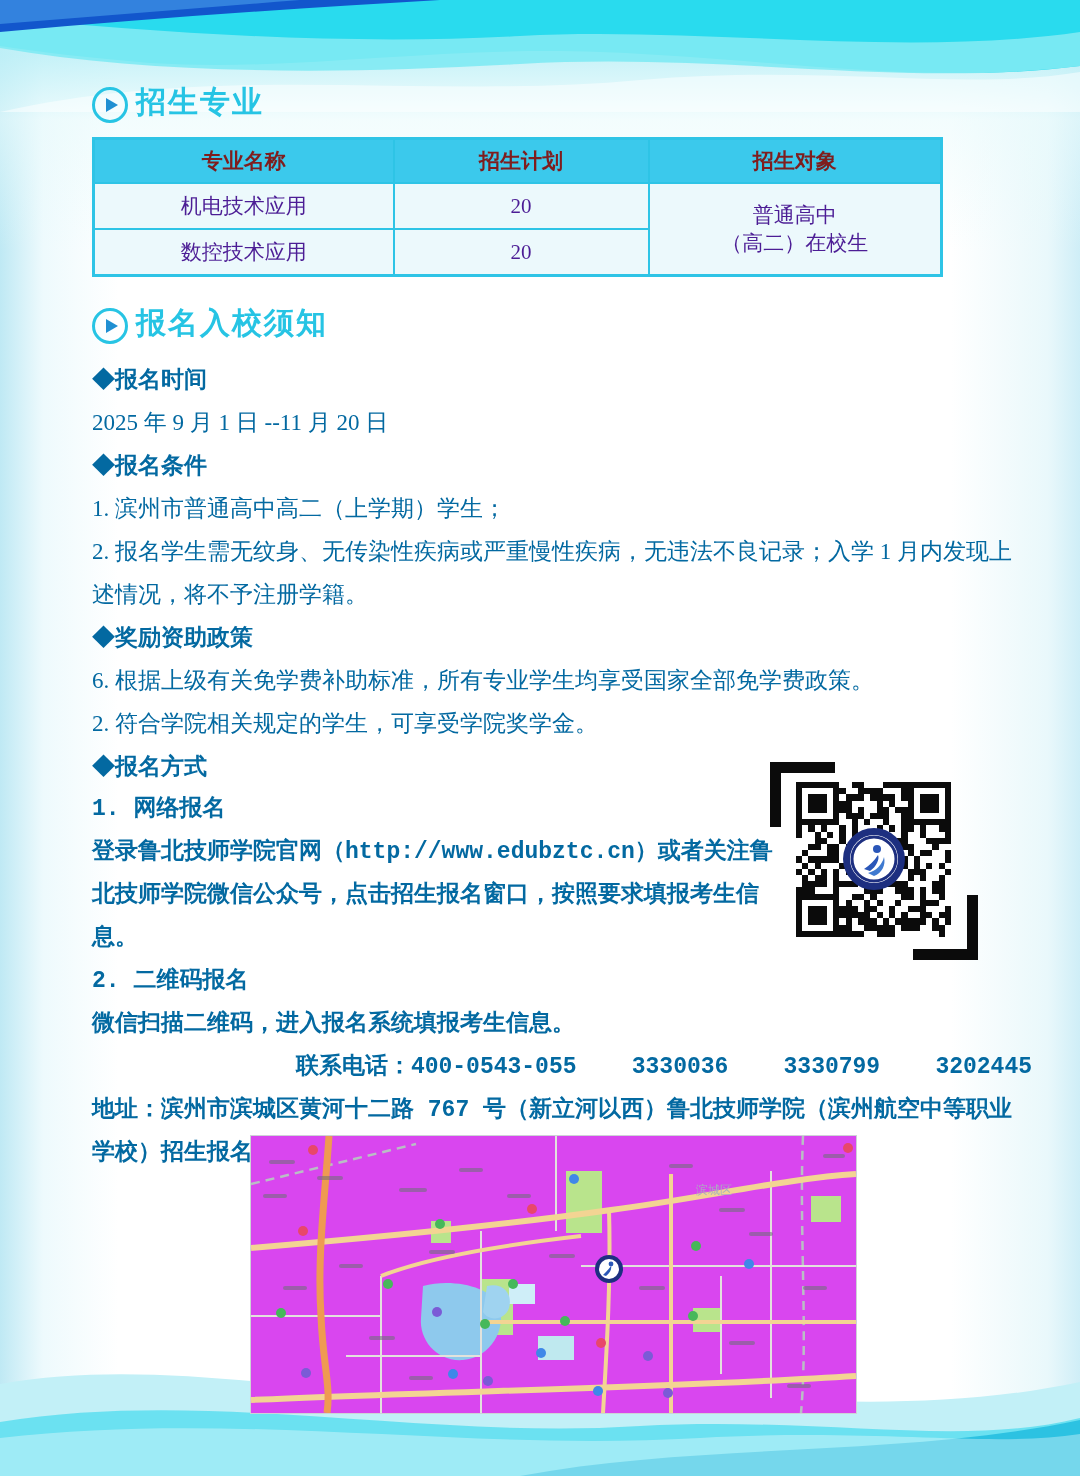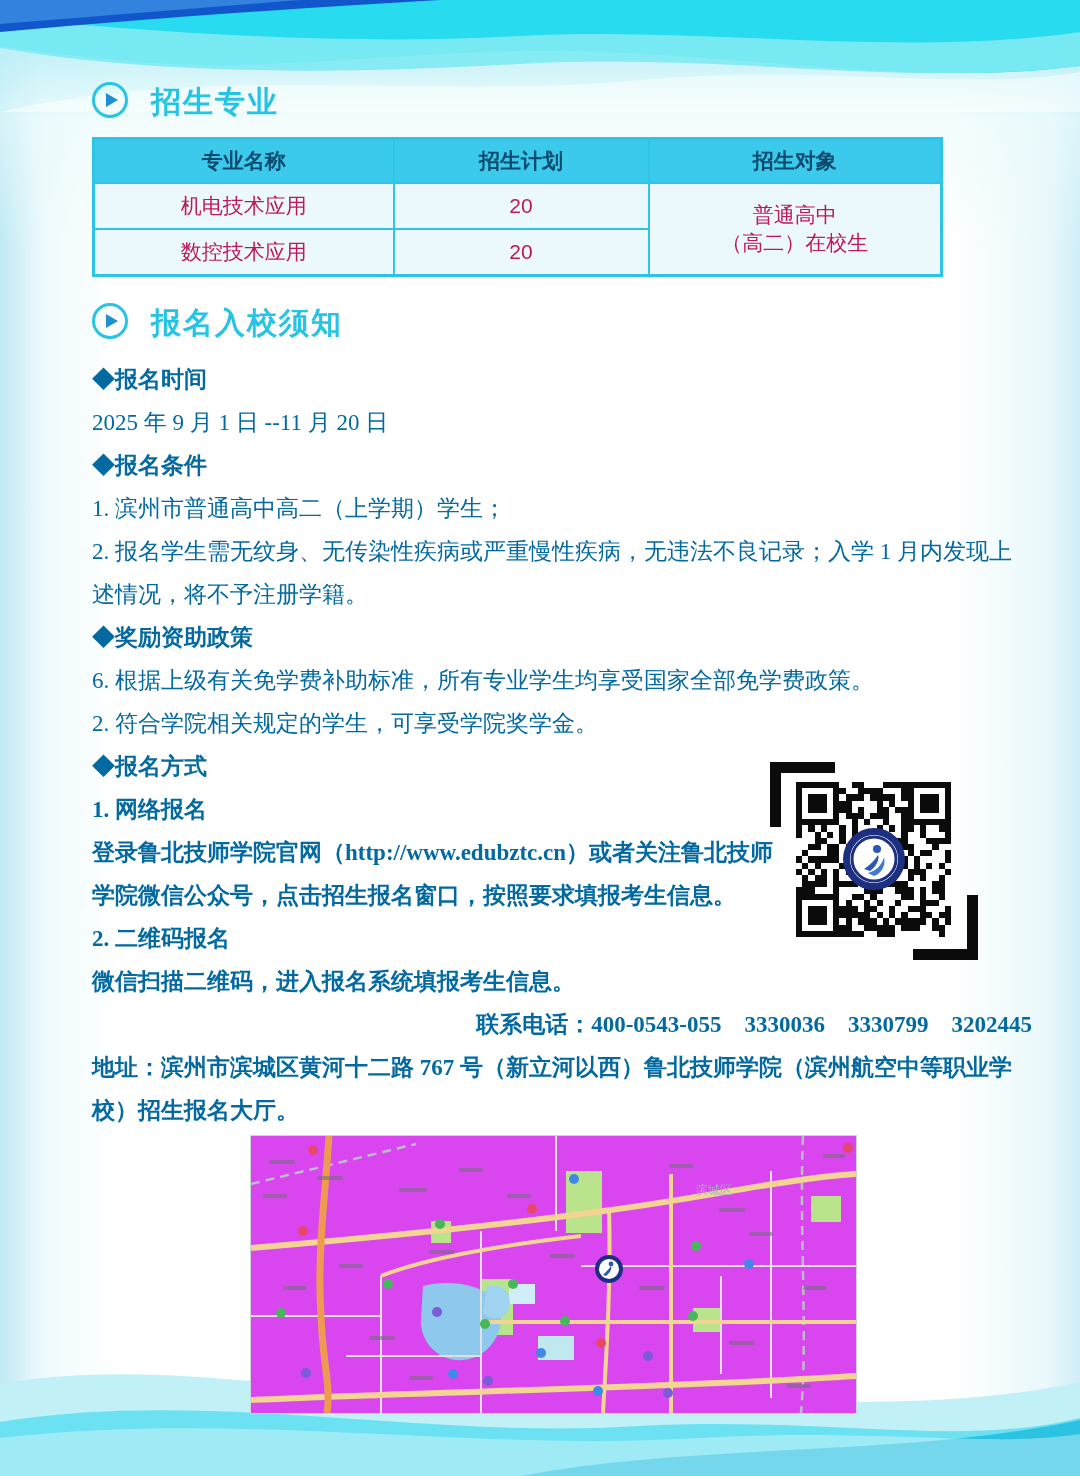--- a/index.html
+++ b/index.html
@@ -7,36 +7,36 @@
     width:1080px;height:1476px;position:relative;overflow:hidden;
     font-family:"Liberation Sans",sans-serif;
     background:linear-gradient(90deg,#bfe9f4 0%,#eefafd 4%,#ffffff 11%,#ffffff 88%,#e9f8fb 97%,#cfeef7 100%);
   }
   .top-tint{position:absolute;left:0;top:0;width:1080px;height:260px;
     background:linear-gradient(180deg,rgba(190,240,247,.85) 55px,rgba(233,251,252,.55) 120px,rgba(255,255,255,0) 250px);z-index:0;}
   .band{position:absolute;left:0;width:1080px;z-index:1;}
   .band.top{top:0;}
   .band.bottom{bottom:0;}
   .content{position:absolute;left:92px;top:82px;width:940px;z-index:3;}
-  .sec-head{display:flex;align-items:flex-start;gap:23px;margin:0 0 14px 0;}
+  .sec-head{display:flex;align-items:flex-end;gap:8px;margin:0 0 14px 0;}
   .play{width:30px;height:30px;border:3px solid #27c4e4;border-radius:50%;
     display:flex;align-items:center;justify-content:center;flex:0 0 auto;}
   .play .tri{width:0;height:0;border-left:12px solid #1f8fd2;border-top:7px solid transparent;
     border-bottom:7px solid transparent;margin-left:4px;}
   .sec-title{color:#26c4e4;font-size:30px;font-weight:700;letter-spacing:2px;}
   table.majors{border-collapse:collapse;width:848px;table-layout:fixed;margin:4px 0 26px 0;}
   table.majors,table.majors th,table.majors td{border:2px solid #2ec4e6;}
   table.majors{border-width:3px;}
-  table.majors th{background:#3bc9ec;color:#0c4a6e;font-size:21px;font-weight:700;height:40px;}
-  table.majors td{background:#ecf9fc;color:#be185d;font-size:21px;text-align:center;height:42px;}
+  table.majors th{background:#3bc9ec;color:#7f1d1d;font-size:21px;font-weight:700;height:40px;}
+  table.majors td{background:#ecf9fc;color:#4c1d95;font-size:21px;text-align:center;height:42px;font-family:Liberation Serif, serif;}
   .notice{margin-top:6px;width:940px;}
   .ln{line-height:43px;font-size:23px;color:#0369a1;margin:0;}
   .hd{font-weight:700;font-family:"Liberation Sans",sans-serif;}
   .sr{font-family:"Liberation Serif","DejaVu Serif",serif;}
-  .bs{font-weight:700;font-family:Liberation Serif, serif;}
+  .bs{font-weight:700;font-family:Liberation Mono, monospace;}
   .narrow{width:692px;}
   .pre{white-space:pre-wrap;text-align:right;}
   
   .qr-wrap{position:absolute;left:770px;top:762px;width:208px;height:198px;z-index:3;}
   .qr-grid{position:absolute;left:26px;top:20px;width:155px;height:155px;
     display:grid;grid-template-columns:repeat(25,1fr);grid-template-rows:repeat(25,1fr);background:#ffffff;}
   .qr-grid .m{background:#ffffff;}
   .qr-grid .m.d{background:#0b0b0b;}
   .bracket{position:absolute;width:54px;height:54px;}
   .bracket.tl{left:0;top:0;border-left:11px solid #0b0b0b;border-top:11px solid #0b0b0b;}

